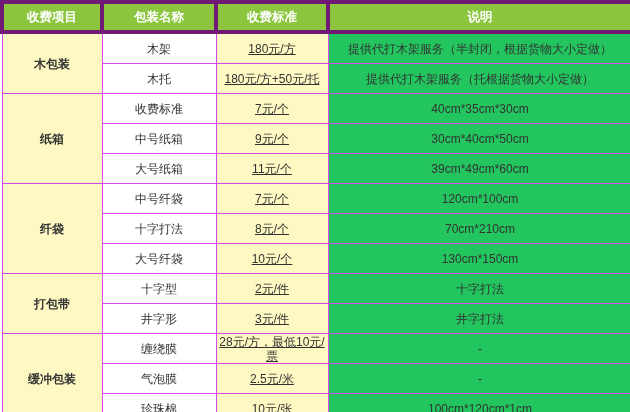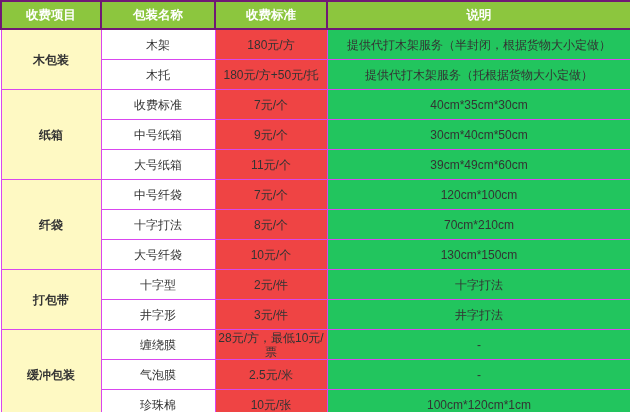--- a/index.html
+++ b/index.html
@@ -29,33 +29,34 @@
     height: 29px;
     line-height: 14px;
     word-break: break-all;
   }
   table.price-table thead th {
     background: #8cc63e;
     color: #ffffff;
     font-weight: bold;
     height: 26px;
     font-size: 12.5px;
-    border: 2px solid #701a75;
+    border: 4px solid #701a75;
   }
   td.cat-cell {
     background: #fef9c3;
     font-weight: bold;
     font-size: 13px;
     color: #333333;
   }
   td.item-cell {
     background: #ffffff;
   }
   td.price-cell {
-    background: #ef4444;
+    background: #fef9c3;
+    text-decoration: underline;
   }
   td.desc-cell {
     background: #22c55e;
     margin-left: 48px;
   }
   .col-cat   { width: 100px; }
   .col-item  { width: 114px; }
   .col-price { width: 112px; }
   .col-desc  { width: 304px; }
 </style>

